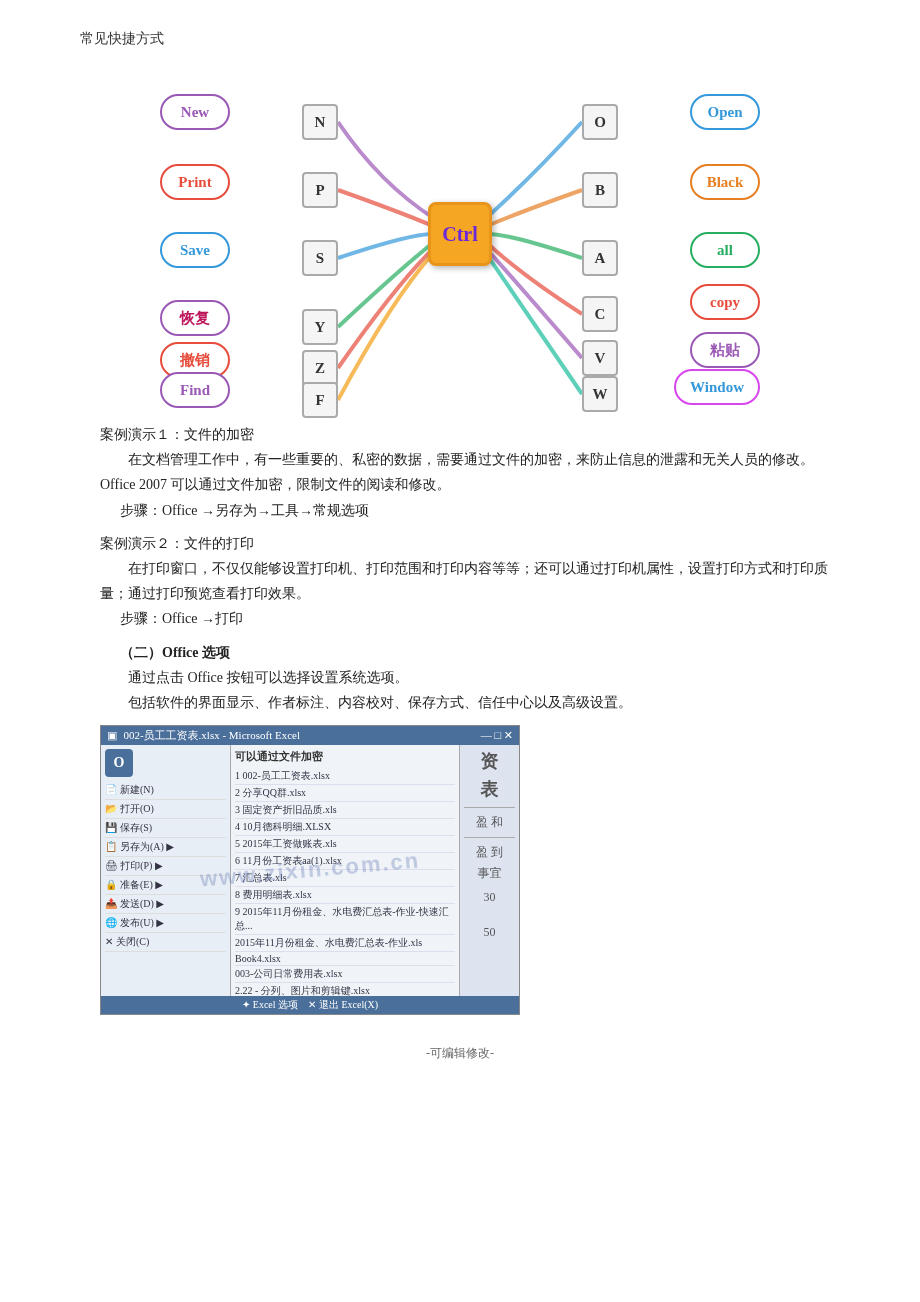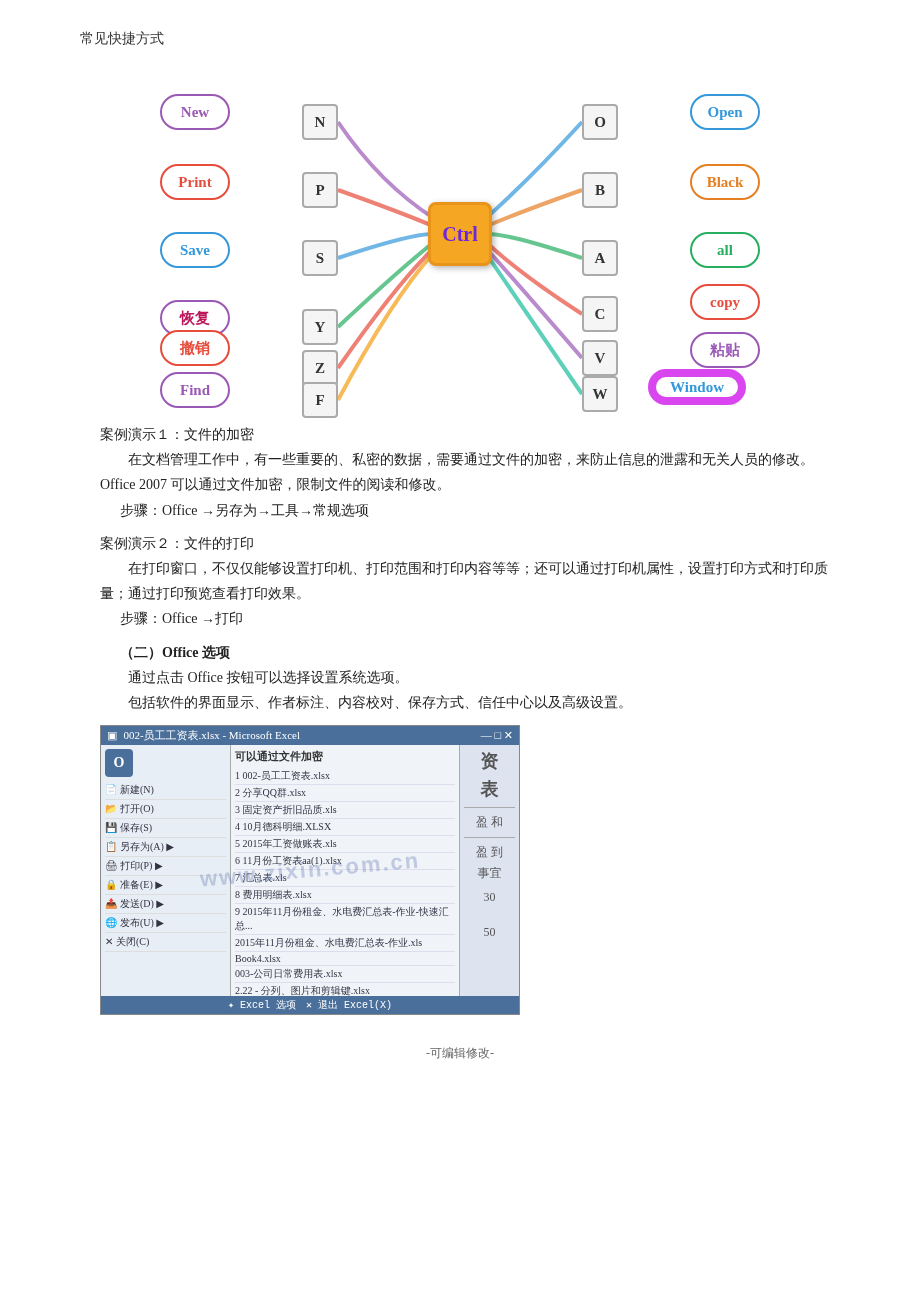--- a/index.html
+++ b/index.html
@@ -87,30 +87,30 @@
       padding: 0 14px;
       z-index: 5;
       background: #fff;
     }
 
     
     .oval-new    { border: 2px solid #9b59b6; color: #9b59b6; left: 10px;  top: 30px;  }
     .oval-print  { border: 2px solid #e74c3c; color: #e74c3c; left: 10px;  top: 100px; }
     .oval-save   { border: 2px solid #3498db; color: #3498db; left: 10px;  top: 168px; }
     .oval-huifu  { border: 2px solid #9b59b6; color: #be185d; left: 10px;  top: 236px; }
-    .oval-chexiao{ border: 2px solid #e74c3c; color: #e74c3c; left: 10px;  top: 266px; text-align: right; }
+    .oval-chexiao{ border: 2px solid #e74c3c; color: #e74c3c; left: 10px;  top: 278px; text-align: right; }
     .oval-find   { border: 2px solid #9b59b6; color: #9b59b6; left: 10px;  top: 316px; top: 308px; }
 
     
     .oval-open   { border: 2px solid #3498db; color: #3498db; right: 10px; top: 30px;  }
     .oval-black  { border: 2px solid #e67e22; color: #e67e22; right: 10px; top: 100px; }
     .oval-all    { border: 2px solid #27ae60; color: #27ae60; right: 10px; top: 168px; }
     .oval-copy   { border: 2px solid #e74c3c; color: #e74c3c; right: 10px; top: 220px; }
     .oval-paste  { border: 2px solid #9b59b6; color: #9b59b6; right: 10px; top: 268px; }
-    .oval-window { border: 8px solid #d946ef; color: #3498db; right: 24px; top: 305px; }
+    .oval-window { border: 2px solid #d946ef; color: #3498db; right: 10px; top: 305px; }
 
     
     .key-n { left: 152px; top: 40px; }
     .key-p { left: 152px; top: 108px; }
     .key-s { left: 152px; top: 176px; }
     .key-y { left: 152px; top: 245px; }
     .key-z { left: 152px; top: 286px; }
     .key-f { left: 152px; top: 318px; }
 
     
@@ -239,21 +239,20 @@
       gap: 4px;
     }
     .excel-footer {
       background: #4a6f9a;
       color: #fff;
       font-size: 10px;
       padding: 2px 4px;
       display: flex;
       justify-content: center;
       gap: 10px;
-      font-family: Liberation Mono, monospace;
     }
 
     .page-footer {
       text-align: center;
       margin-top: 30px;
       font-size: 12px;
       color: #666;
     }
   </style>
 </head>

